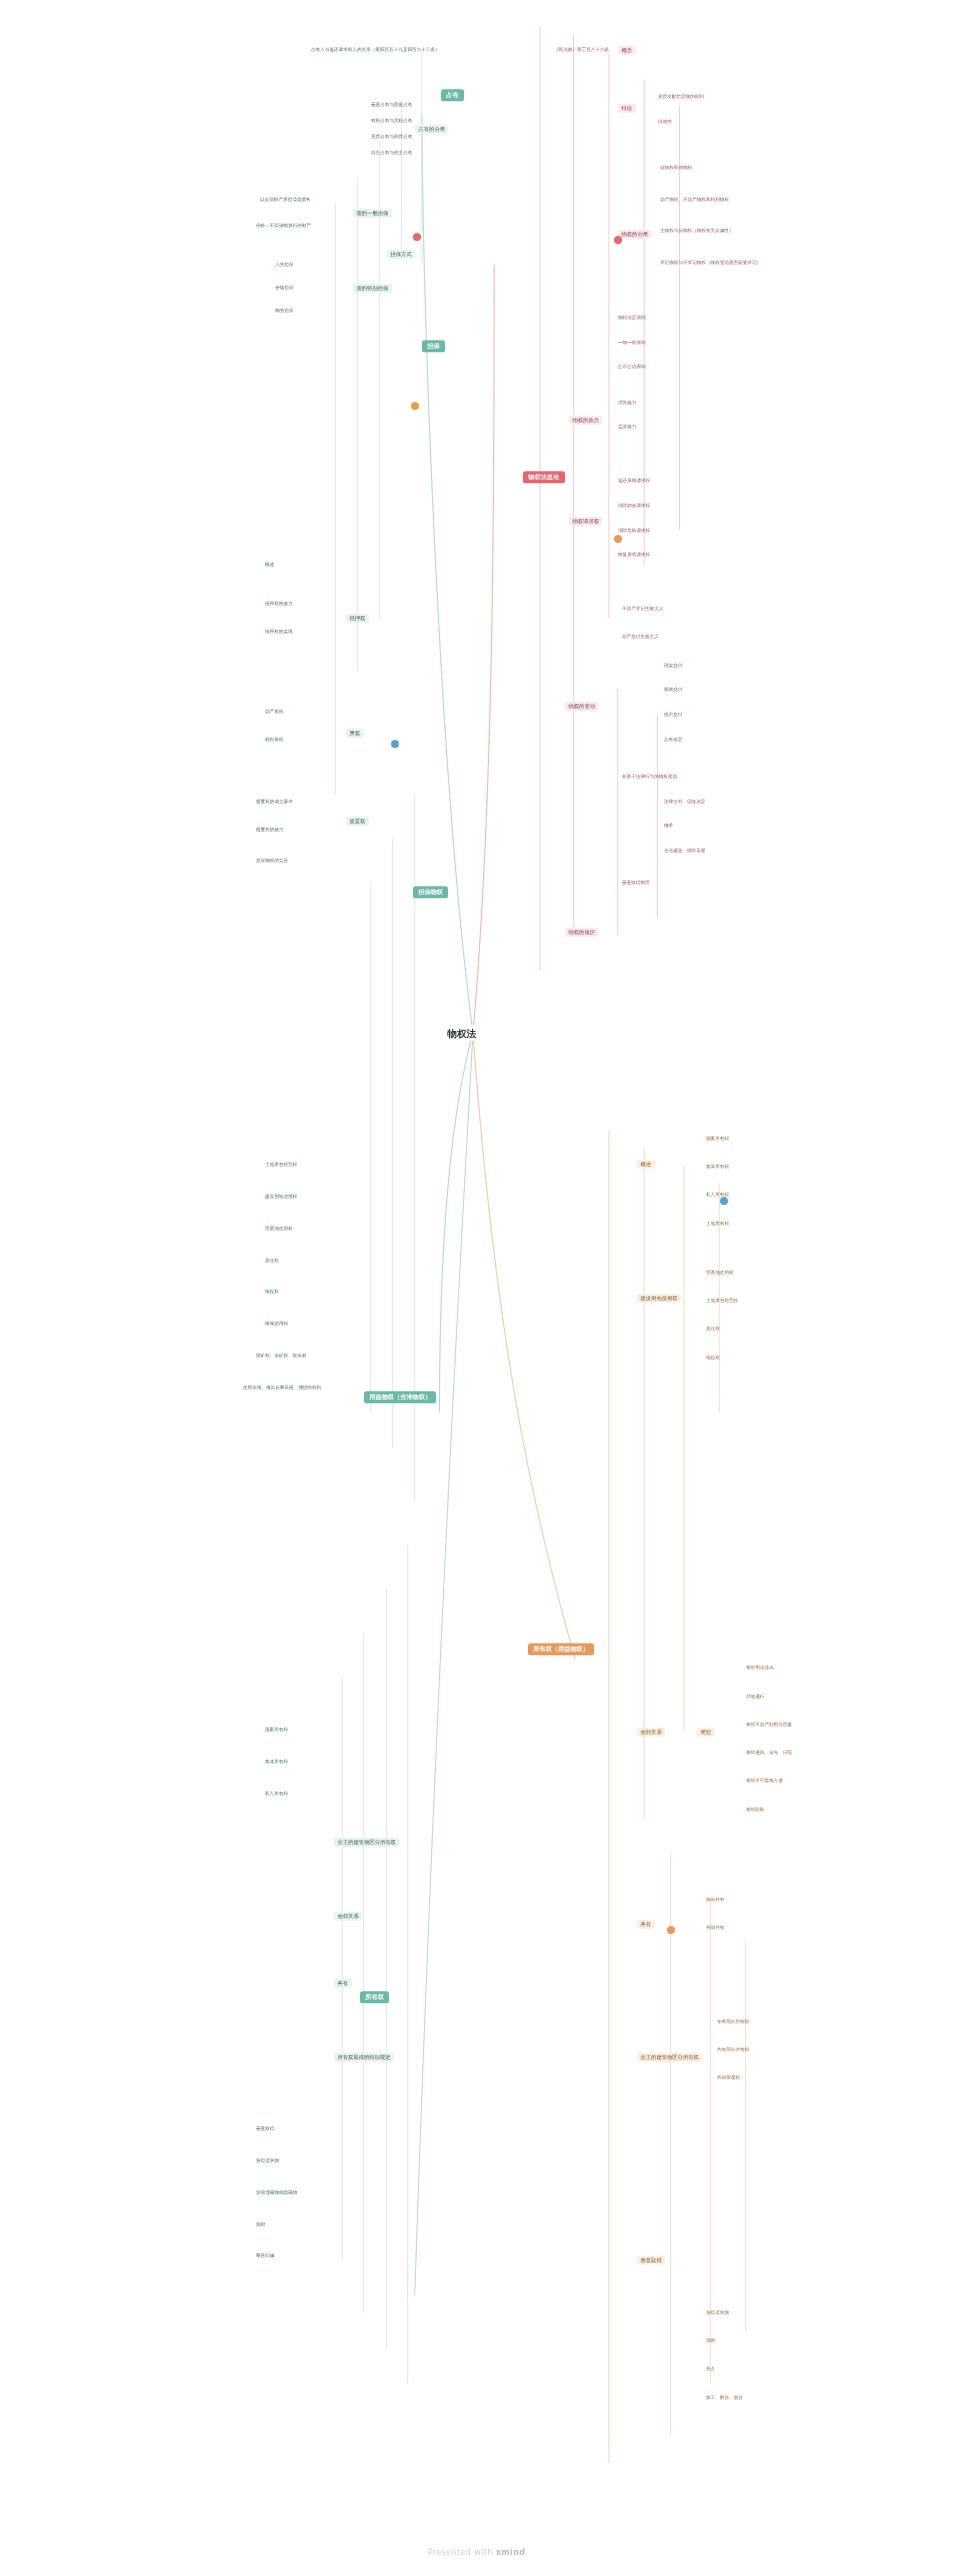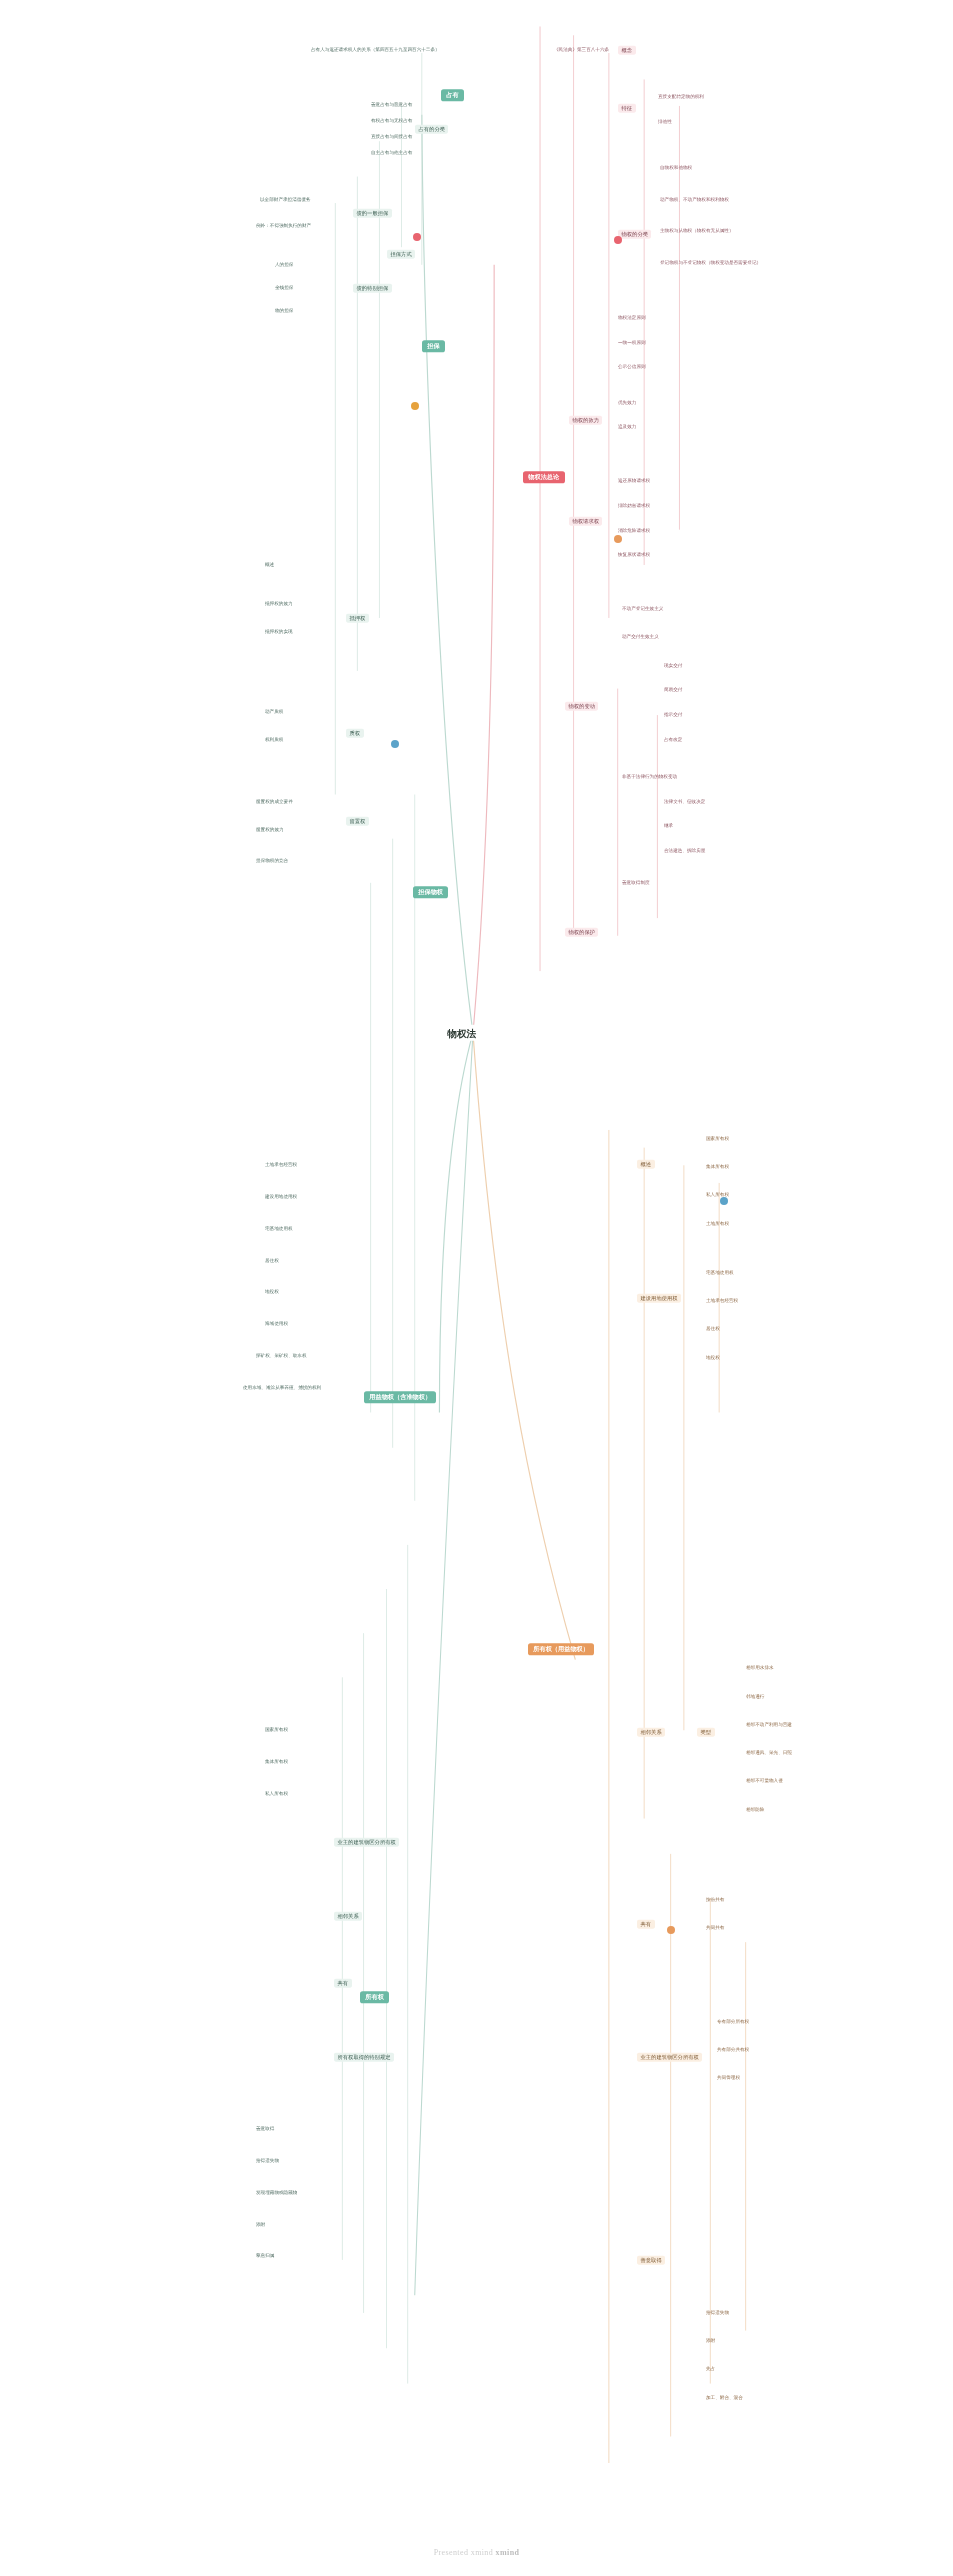--- a/index.html
+++ b/index.html
@@ -1,18 +1,18 @@
 <!DOCTYPE html>
 <html style="font-size:14px"><head>
 <meta charset="utf-8">
 <style>
   html,body{margin:0;padding:0;background:#ffffff;}
   body{width:953px;height:2576px;position:relative;overflow:hidden;
        font-family:"DejaVu Sans","Liberation Sans",sans-serif;}
-  #canvas{position:absolute;left:0;top:0;width:953px;height:2576px;font-family:Liberation Serif, serif;}
+  #canvas{position:absolute;left:0;top:0;width:953px;height:2576px;}
   svg.links{position:absolute;left:0;top:0;width:953px;height:2576px;pointer-events:none;}
   .node{position:absolute;white-space:nowrap;line-height:1.15;
         transform:translateY(-50%);}
   .n-root{font-size:9.7px;font-weight:bold;color:#2e3a34;background:#ffffff;
           padding:2.6px 6.2px;border-radius:2.6px;}
   .n-main{font-size:6.2px;font-weight:bold;color:#ffffff;padding:2.2px 5.3px;border-radius:2.6px;}
   .n-sub{font-size:5.3px;color:#3f4a45;background:#eef4f1;padding:1.3px 3.5px;border-radius:1.8px;}
   .n-leaf{font-size:4.6px;color:#4a5550;}
   .teal .n-leaf{color:#4d6a60;}
   .pink .n-leaf{color:#8d5560;}
@@ -218,17 +218,17 @@
 
   <div class="badge" style="left:417px;top:237px;background:#e8646f;"></div>
   <div class="badge" style="left:415px;top:406px;background:#e6a23c;"></div>
   <div class="badge" style="left:395px;top:744px;background:#5ba3c9;"></div>
   <div class="badge" style="left:618px;top:240px;background:#e8646f;"></div>
   <div class="badge" style="left:618px;top:539px;background:#e79a5c;"></div>
   <div class="badge" style="left:724px;top:1201px;background:#5ba3c9;"></div>
   <div class="badge" style="left:671px;top:1930px;background:#e79a5c;"></div>
 
   <div class="watermark">
-    <span>Presented xmind </span><b>xmind</b>
+    <span>Presented with </span><b>xmind</b>
   </div>
 
 </div>
 
 
 </body></html>

